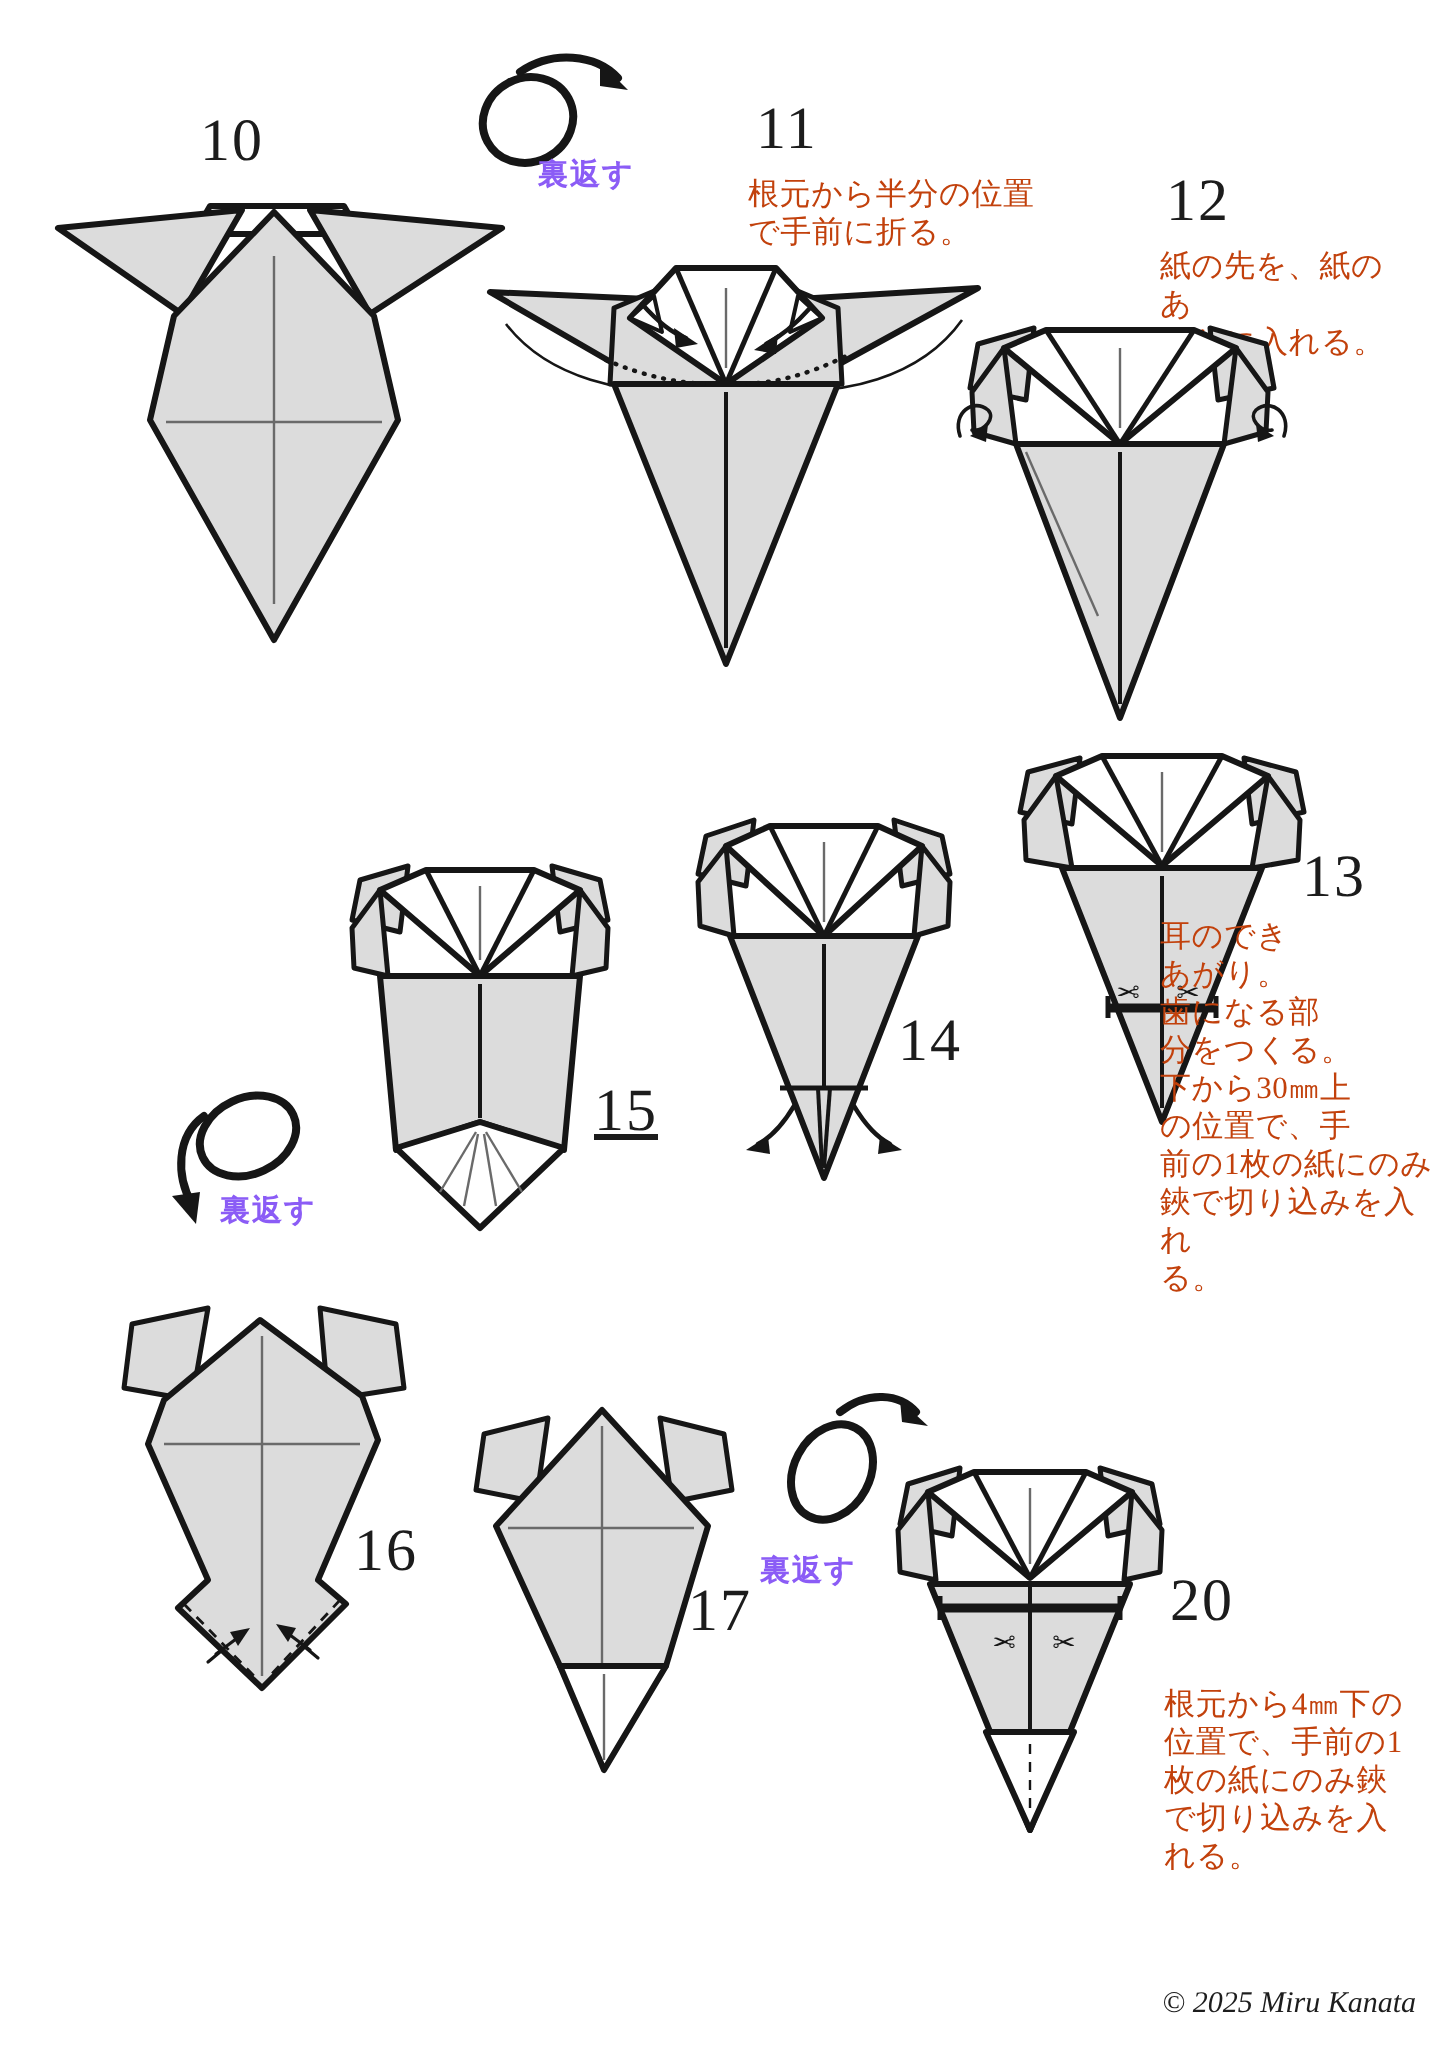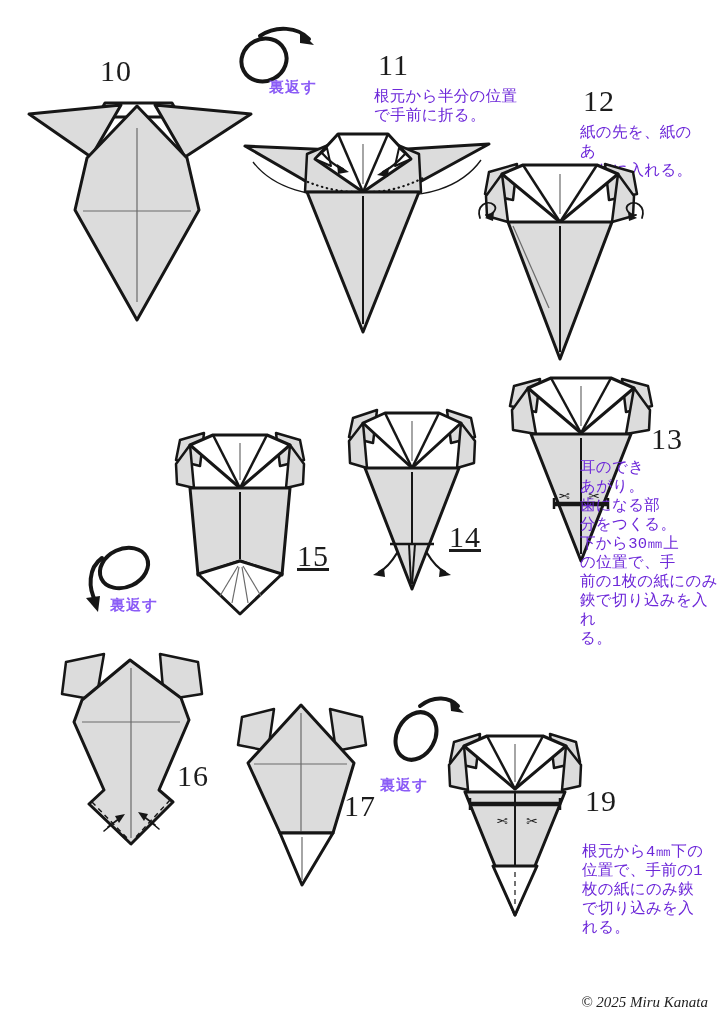--- a/index.html
+++ b/index.html
@@ -7,22 +7,22 @@
   #page {
     position:relative; width:724px; height:1024px; background:var(--bg);
     font-family:"Liberation Serif", serif; color:var(--ink); overflow:hidden;
   }
   .abs { position:absolute; }
   .step-num {
     font-size:30px; line-height:1; color:#1c1c1c; letter-spacing:1px;
     font-family:"Liberation Serif", serif;
   }
   .note {
-    font-size:15.5px; line-height:19px; white-space:pre-line; color:#6d28d9;
-    font-family:Liberation Mono, monospace; letter-spacing:0.3px;
+    font-size:15.5px; line-height:19px; white-space:pre-line; color:#c2410c;
+    font-family:Liberation Serif, serif; letter-spacing:0.3px;
   }
   .note.center { text-align:left; }
   .flip-label {
     font-size:15px; font-weight:700; color:#8b5cf6;
     font-family:"Liberation Sans", sans-serif; letter-spacing:1px;
   }
   .copyright {
     font-size:15px; font-style:italic; color:#1d1d1d;
     font-family:"Liberation Serif", serif;
   }
@@ -151,21 +151,21 @@
     <polygon class="paper" points="20,75 114,75 67,196"></polygon>
     <line class="mid" x1="67" y1="79" x2="67" y2="150"></line>
     <line class="mid25" x1="45" y1="151" x2="89" y2="151"></line>
     <line class="mid" x1="64" y1="151" x2="66" y2="190"></line>
     <line class="mid" x1="70" y1="151" x2="67" y2="191"></line>
     <path class="arrow" d="M52,160 C46,170 40,176 34,179"></path>
     <polygon class="ahead" points="28,182 39,175 40,184"></polygon>
     <path class="arrow" d="M82,160 C88,170 94,176 100,179"></path>
     <polygon class="ahead" points="106,182 95,175 94,184"></polygon>
   </svg>
-  <div class="abs step-num" style="left:449px; top:522px;text-decoration:underline;">14</div>
+  <div class="abs step-num" style="left:449px; top:506px;">14</div>
 
   <svg class="abs" style="left:168px; top:428px;" width="150" height="190" viewBox="0 0 150 190">
     <polygon class="paper2" points="12,12 36,5 32,38 8,32"></polygon>
     <polygon class="paper2" points="108,5 132,12 136,32 112,38"></polygon>
     <polygon class="paper2" points="26,60 22,17 8,36 9,56"></polygon>
     <polygon class="paper2" points="118,60 122,17 136,36 135,56"></polygon>
     <polygon class="white" points="72,60 22,17 45,7 99,7 122,17"></polygon>
     <line class="mid25" x1="72" y1="60" x2="45" y2="7"></line>
     <line class="mid25" x1="72" y1="60" x2="99" y2="7"></line>
     <line class="crease" x1="72" y1="15" x2="72" y2="52"></line>
@@ -233,21 +233,21 @@
     <polygon class="paper" points="25,60 125,60 75,183"></polygon>
     <line class="mid" x1="75" y1="60" x2="75" y2="133"></line>
     <line class="heavy" x1="30" y1="72" x2="120" y2="72"></line>
     <line class="mid25" x1="30" y1="66" x2="30" y2="78"></line>
     <line class="mid25" x1="120" y1="66" x2="120" y2="78"></line>
     <text class="scissor" font-size="14" text-anchor="middle" transform="translate(62,94) scale(-1 1)">✂</text>
     <text class="scissor" font-size="14" text-anchor="middle" transform="translate(92,94)">✂</text>
     <polygon class="white" points="53,134 97,134 75,183"></polygon>
     <line class="dashed" style="stroke-width:1.2" x1="75" y1="140" x2="75" y2="176"></line>
   </svg>
-  <div class="abs step-num" style="left:585px; top:786px;">19</div>
+  <div class="abs step-num" style="left:585px; top:786px;">20</div>
   <div class="abs note" style="left:582px; top:843px; width:142px;">根元から4㎜下の
 位置で、手前の1
 枚の紙にのみ鋏
 で切り込みを入
 れる。</div>
 
   <div class="abs copyright" style="right:16px; top:994px;">© 2025 Miru Kanata</div>
 
 </div>
 

